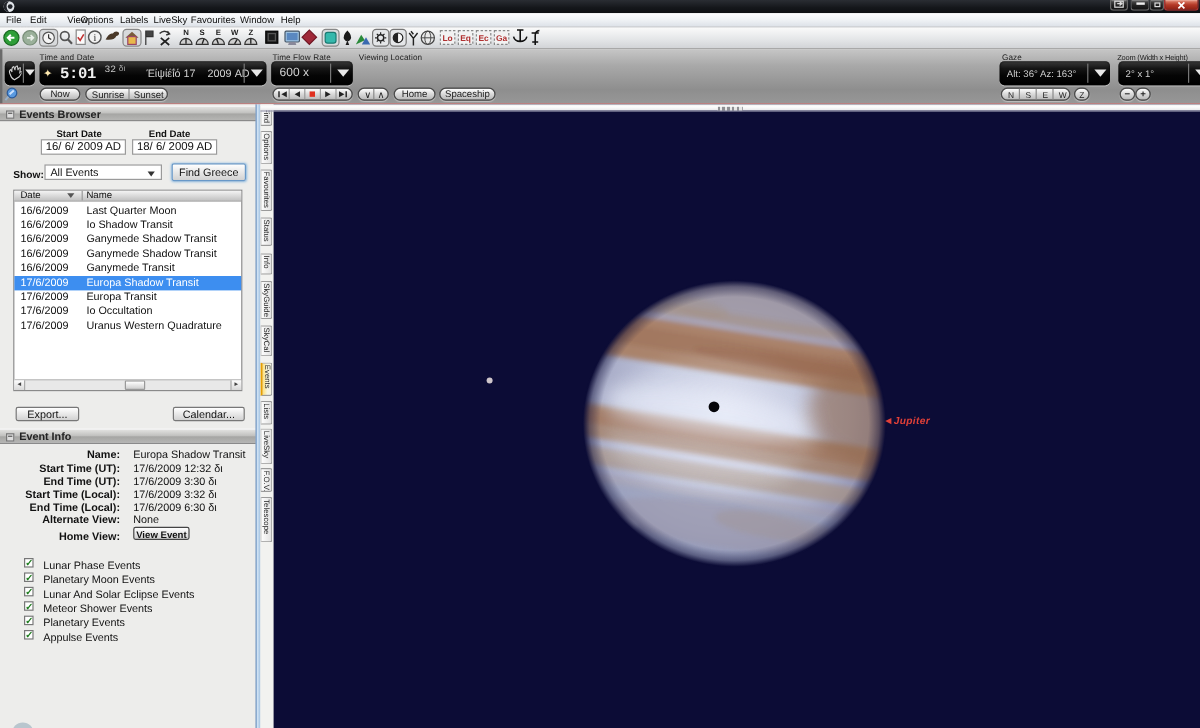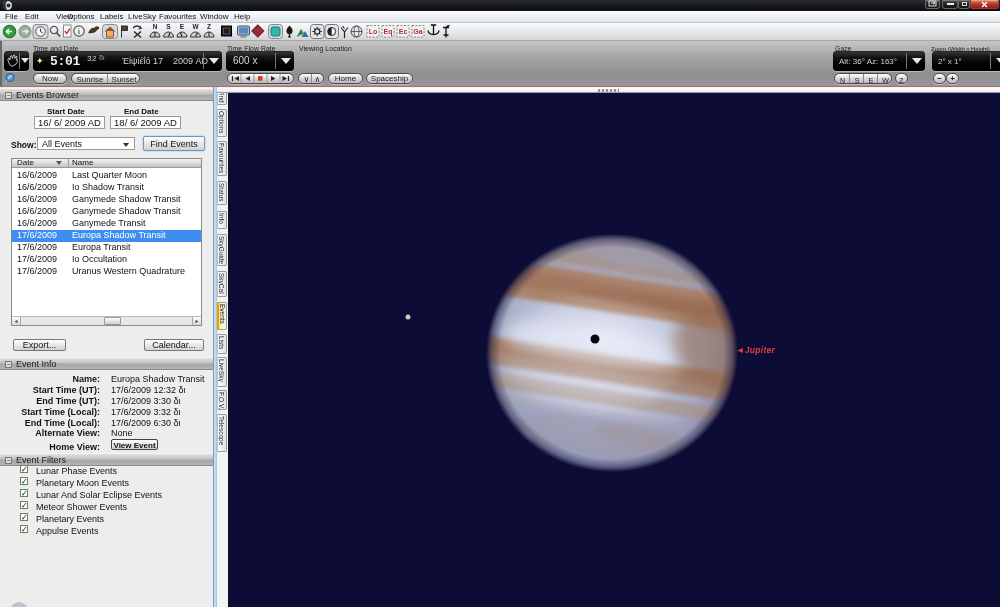--- a/index.html
+++ b/index.html
@@ -30,21 +30,21 @@
 #controls { left:0; top:41px; width:1000px; height:45px; background:linear-gradient(#c6c6c6,#a9a9a9 30%,#8e8e8e 75%,#979797); }
 .clabel { position:absolute; font-size:6.8px; color:#1d1d1d; font-weight:normal; white-space:nowrap; letter-spacing:0.1px; }
 .lcd { position:absolute; top:10px; height:20px; background:linear-gradient(#3c3c3c,#151515 30%,#050505 60%,#000); border-radius:4px; color:#ddd; box-shadow:0 1px 0 rgba(255,255,255,.35), inset 0 0 2px #000; }
 .lcd .arr { position:absolute; right:3px; top:7px; width:0; height:0; border-left:5px solid transparent; border-right:5px solid transparent; border-top:6px solid #e8e8e8; }
 .lcd .div { position:absolute; right:18px; top:2px; bottom:2px; width:1px; background:#777; }
 .pill { position:absolute; top:32px; height:11px; border:1px solid #4a4a4a; border-radius:6px; background:linear-gradient(#ffffff,#dcdcdc 45%,#b9b9b9); font-size:8px; color:#222; text-align:center; line-height:9px; box-shadow:0 1px 1px rgba(255,255,255,.4); }
 #redline { left:0; top:86px; width:1000px; height:1px; background:#b26a6a; }
 
 
 #panel { left:0; top:87px; width:213px; height:520px; background:#ededeb; font-size:9px; color:#111; }
-.hdr { position:absolute; left:0; width:213px; height:13px; background:linear-gradient(#e2e2e0,#c2c2c0 45%,#a6a6a4 55%,#b5b5b3); border-top:1px solid #f5f5f5; border-bottom:1px solid #8a8a8a; font-weight:normal; font-size:9px; color:#222; }
+.hdr { position:absolute; left:0; width:213px; height:13px; background:linear-gradient(#e2e2e0,#c2c2c0 45%,#a6a6a4 55%,#b5b5b3); border-top:1px solid #f5f5f5; border-bottom:1px solid #8a8a8a; font-weight:bold; font-size:9px; color:#222; }
 .hdr .mbox { position:absolute; left:5px; top:3px; width:7px; height:7px; border:1px solid #777; background:#ddd; font-size:7px; line-height:5px; text-align:center; color:#333; }
 .fld { position:absolute; background:#fff; border:1px solid #9a9a9a; font-size:9px; }
 
 
 #tbl { position:absolute; left:11px; top:71px; width:191px; height:168px; border:1px solid #8a8a8a; background:#fff; }
 #tblhdr { position:absolute; left:0; top:0; width:189px; height:9px; background:linear-gradient(#f4f4f4,#d6d6d6 60%,#c2c2c2); border-bottom:1px solid #9a9a9a; font-size:8px; }
 .trow { position:absolute; left:0; width:189px; height:12px; font-size:9px; }
 .trow .d { position:absolute; left:5px; top:0;text-align:right; }
 .trow .n { position:absolute; left:60px; top:0; }
 .sel { background:#3d8ef0; color:#fff; }
@@ -281,21 +281,21 @@
   <div class="hdr" style="top:1px">
       <span class="mbox">−</span>
       <span style="position:absolute;left:16px;top:1px">Events Browser</span>
     </div>
   <span style="position:absolute;left:47px;top:20px;font-weight:bold;font-size:8px">Start Date</span>
   <span style="position:absolute;left:124px;top:20px;font-weight:bold;font-size:8px">End Date</span>
   <div class="fld" style="left:34px;top:29px;width:71px;height:13px;text-align:center;line-height:12px;font-size:9.5px">16/ 6/ 2009 AD</div>
   <div class="fld" style="left:110px;top:29px;width:71px;height:13px;text-align:center;line-height:12px;font-size:9.5px">18/ 6/ 2009 AD</div>
   <span style="position:absolute;left:11px;top:53px;font-weight:bold;font-size:8.5px">Show:</span>
   <div class="fld" style="left:37px;top:50px;width:98px;height:13px;line-height:12px"><span style="margin-left:4px">All Events</span><span style="position:absolute;right:5px;top:5px;width:0;height:0;border-left:3.5px solid transparent;border-right:3.5px solid transparent;border-top:4.5px solid #333"></span></div>
-  <div class="btn" style="left:143px;top:49px;width:62px;height:15px;line-height:14px;border-color:#6898c8;box-shadow:0 0 2px #88b8e0">Find Events</div>
+  <div class="btn" style="left:143px;top:49px;width:62px;height:15px;line-height:14px;border-color:#6898c8;box-shadow:0 0 2px #88b8e0">Find Greece</div>
 
   <div id="tbl">
     <div id="tblhdr">
         <span style="position:absolute;left:5px;top:-1px">Date</span>
         <span style="position:absolute;left:44px;top:2px;width:0;height:0;border-left:3px solid transparent;border-right:3px solid transparent;border-top:4px solid #555"></span>
         <span style="position:absolute;left:60px;top:-1px">Name</span>
         <span style="position:absolute;left:56px;top:0;bottom:0;width:1px;background:#9a9a9a"></span>
       </div>
     <div class="trow" style="top:11px">
         <span class="d">16/6/2009</span>
@@ -355,24 +355,20 @@
     <span class="infval" style="top:309px">17/6/2009 3:30 δι</span>
   <span class="inflbl" style="top:320px">Start Time (Local):</span>
     <span class="infval" style="top:320px">17/6/2009 3:32 δι</span>
   <span class="inflbl" style="top:331px">End Time (Local):</span>
     <span class="infval" style="top:331px">17/6/2009 6:30 δι</span>
   <span class="inflbl" style="top:341px">Alternate View:</span>
     <span class="infval" style="top:341px">None</span>
   <span class="inflbl" style="top:355px">Home View:</span>
   <div class="btn" style="left:111px;top:352px;width:47px;height:11px;line-height:11px;border-color:#444;font-weight:bold;font-size:8px;white-space:nowrap">View Event</div>
 
-  <div class="hdr" style="top:366px">
-      <span class="mbox">−</span>
-      <span style="position:absolute;left:16px;top:1px">Event Filters</span>
-    </div>
   <div class="cb" style="top:378px">✓</div>
     <span class="cblbl" style="top:379px">Lunar Phase Events</span>
   <div class="cb" style="top:390px">✓</div>
     <span class="cblbl" style="top:391px">Planetary Moon Events</span>
   <div class="cb" style="top:402px">✓</div>
     <span class="cblbl" style="top:403px">Lunar And Solar Eclipse Events</span>
   <div class="cb" style="top:414px">✓</div>
     <span class="cblbl" style="top:415px">Meteor Shower Events</span>
   <div class="cb" style="top:426px">✓</div>
     <span class="cblbl" style="top:427px">Planetary Events</span>

